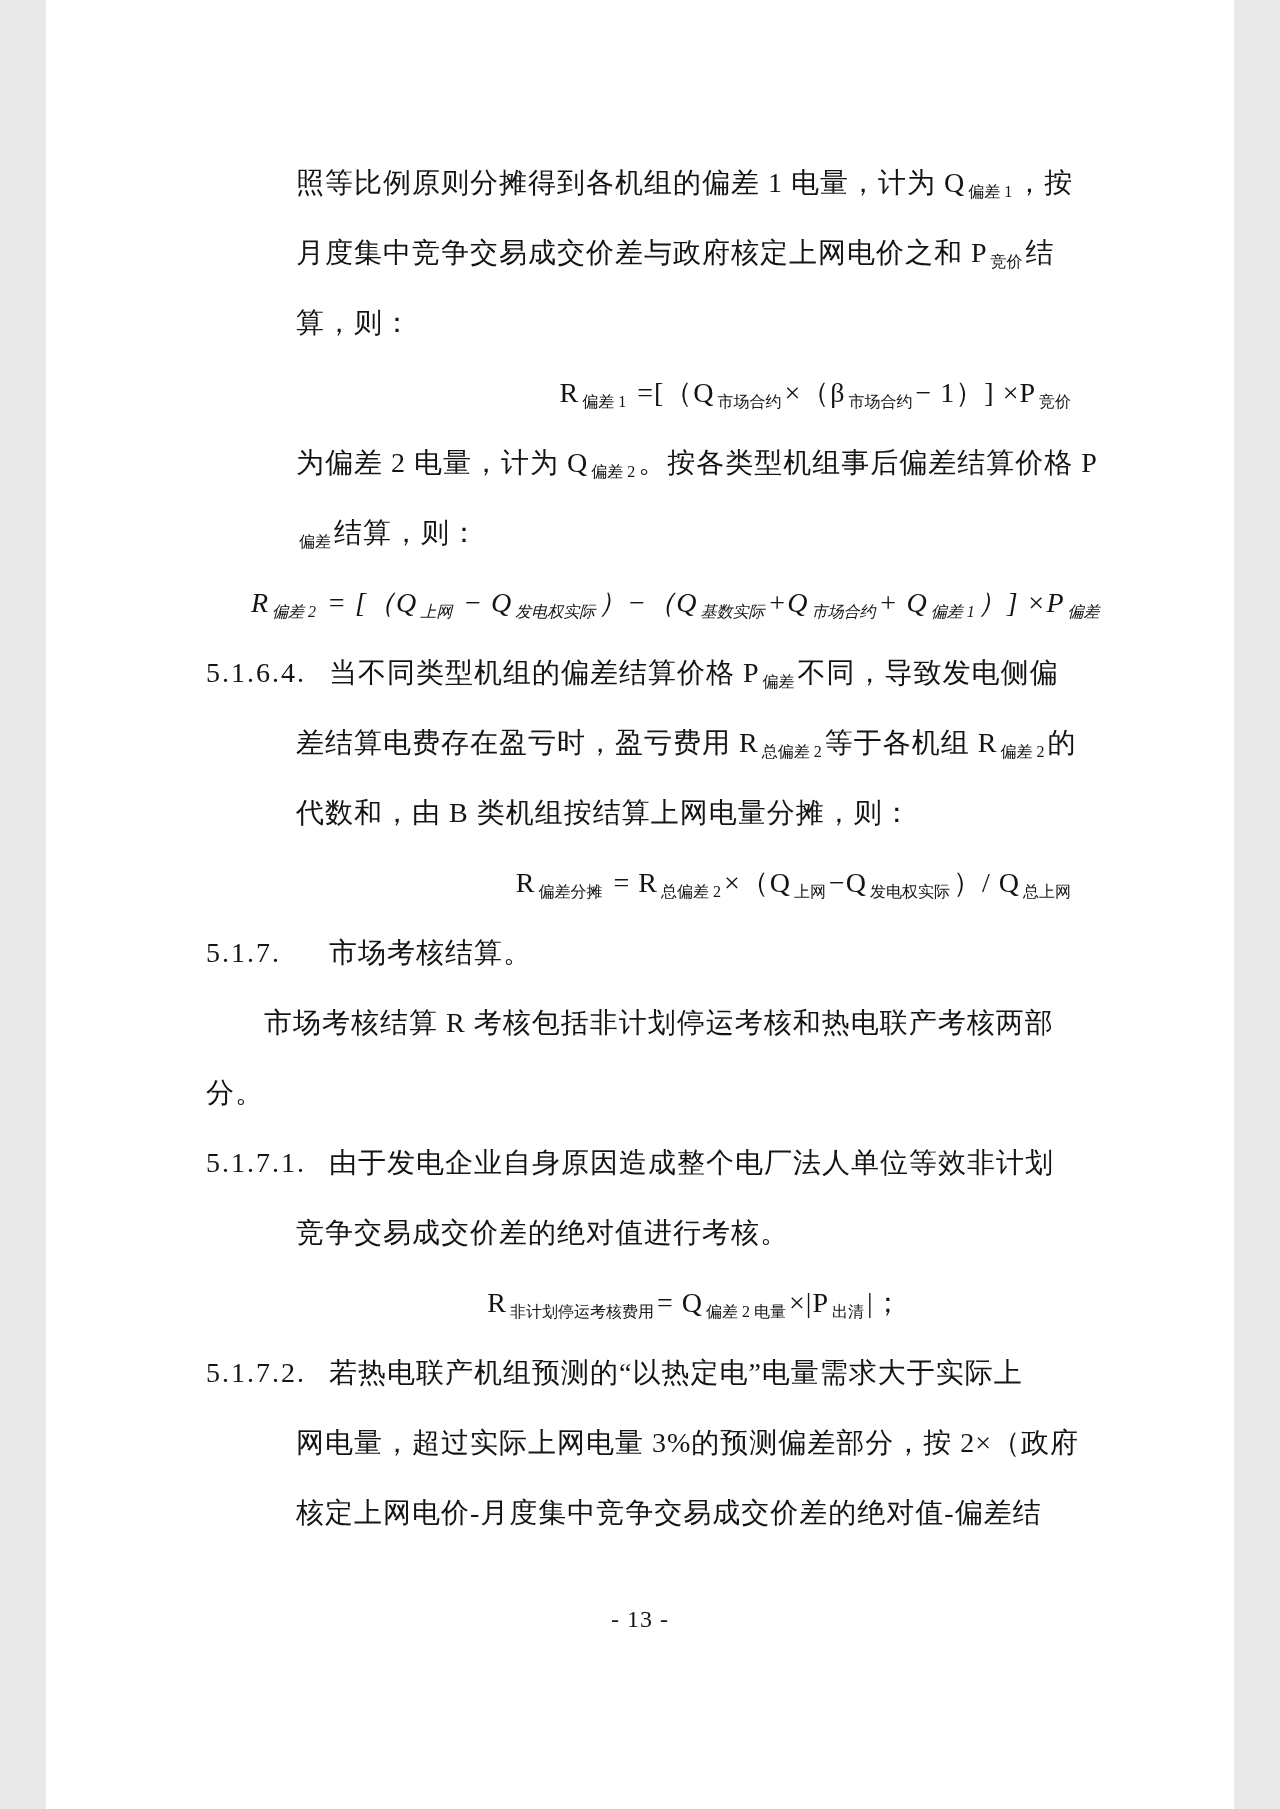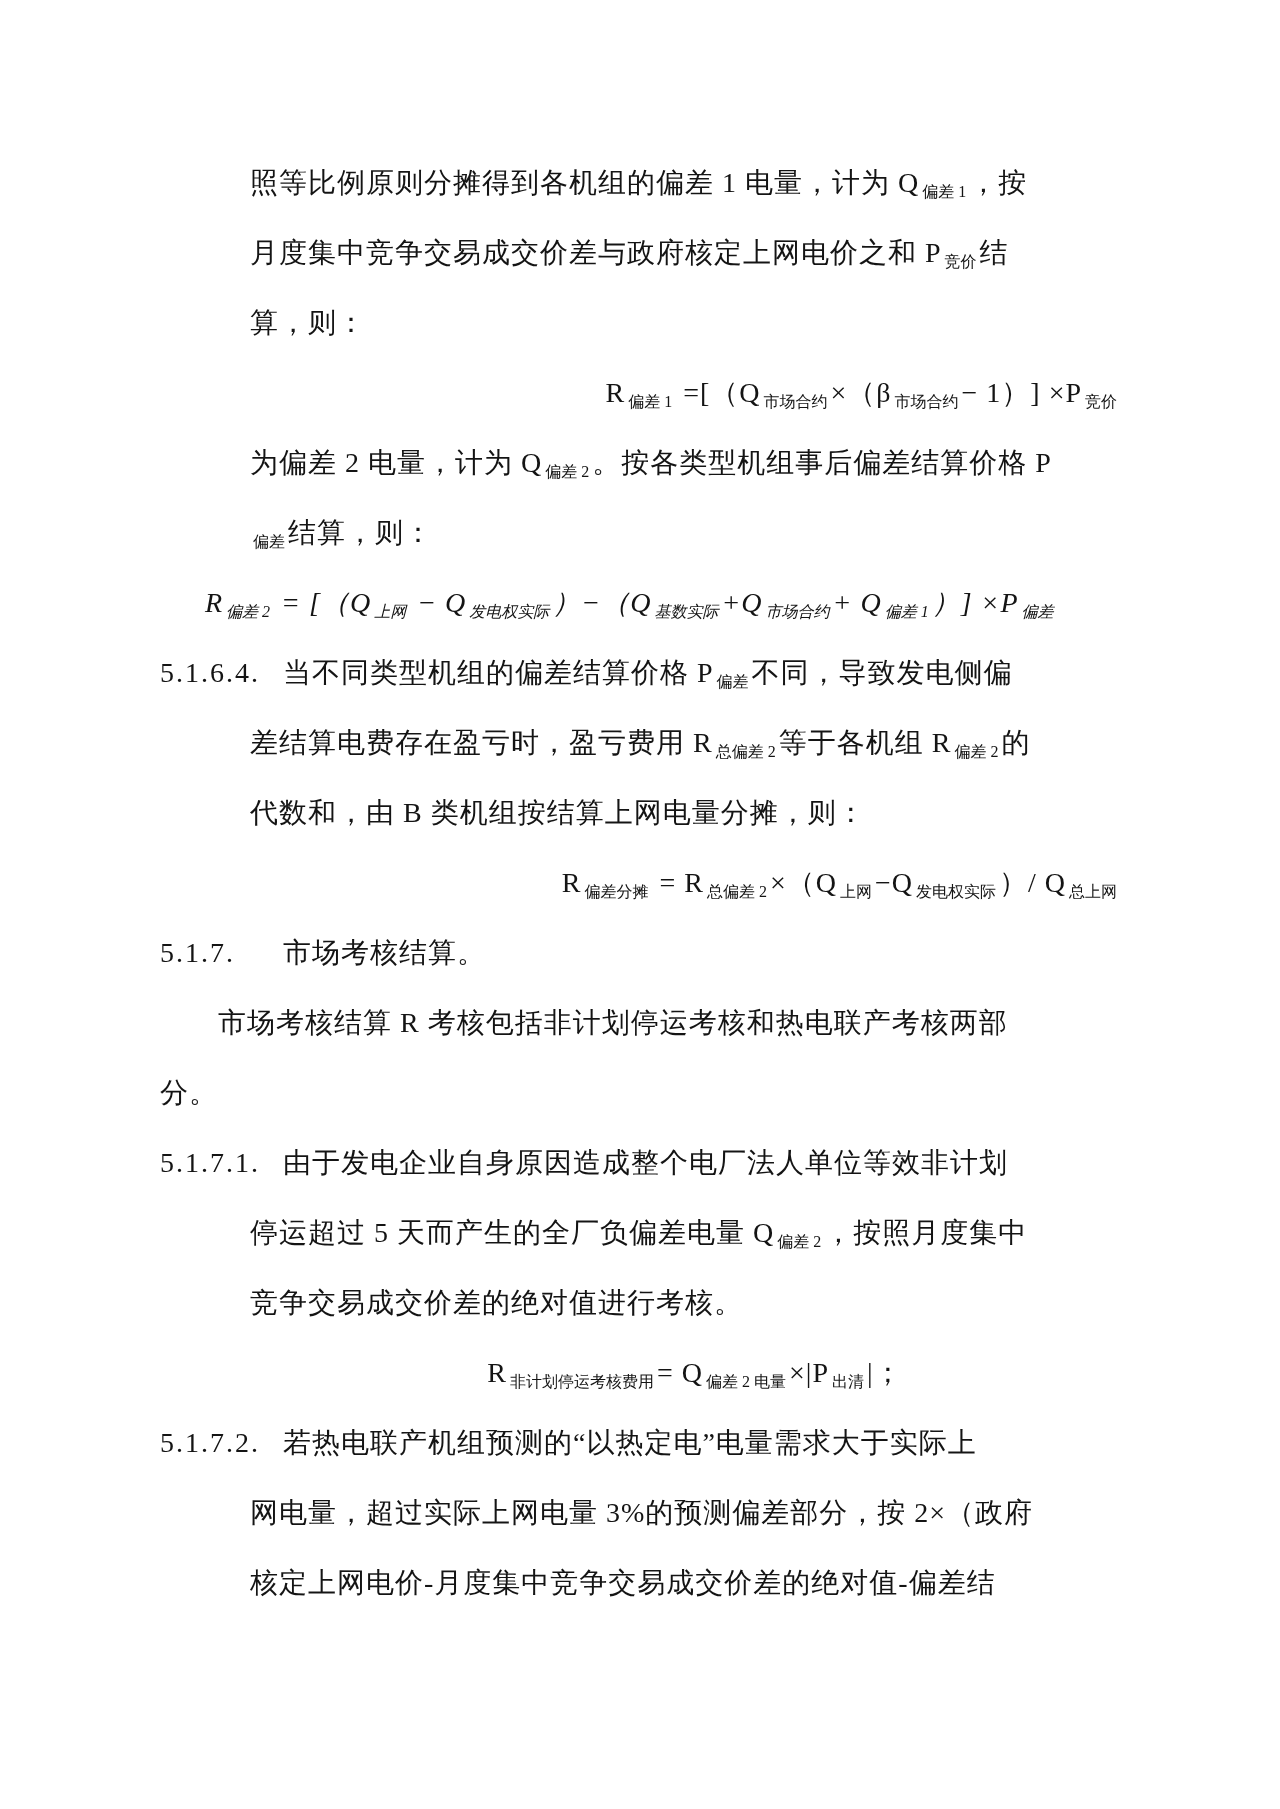--- a/index.html
+++ b/index.html
@@ -1,18 +1,18 @@
 <!DOCTYPE html>
 <html><head>
 <meta charset="utf-8">
 <style>
   html, body { margin: 0; padding: 0; background: #e9e9e9; }
   .page {
     position: relative;
-    width: 1280px;
+    width: 1188px;
     height: 1809px;
     margin: 0 auto;
     background: #ffffff;
     box-sizing: border-box;
     padding: 148px 160px 0 160px;
     font-family: "Liberation Serif", "DejaVu Serif", serif;
     color: #141414;
     overflow: hidden;
   }
   .line {
@@ -62,20 +62,20 @@
       <div class="line cont"><span class="sub">偏差</span><span class="run">结算，则：</span></div>
       <div class="line f2"><span class="run">R</span><span class="sub">偏差 2</span><span class="run"> = [（Q</span><span class="sub">上网</span><span class="run"> − Q</span><span class="sub">发电权实际</span><span class="run">）−（Q</span><span class="sub">基数实际</span><span class="run">+Q</span><span class="sub">市场合约</span><span class="run">+ Q</span><span class="sub">偏差 1</span><span class="run">）] ×P</span><span class="sub">偏差</span></div>
       <div class="line item"><span class="num">5.1.6.4.</span><span class="run">当不同类型机组的偏差结算价格 P</span><span class="sub">偏差</span><span class="run">不同，导致发电侧偏</span></div>
       <div class="line cont"><span class="run">差结算电费存在盈亏时，盈亏费用 R</span><span class="sub">总偏差 2</span><span class="run">等于各机组 R</span><span class="sub">偏差 2</span><span class="run">的</span></div>
       <div class="line cont"><span class="run">代数和，由 B 类机组按结算上网电量分摊，则：</span></div>
       <div class="line center"><span class="run">R</span><span class="sub">偏差分摊</span><span class="run"> = R</span><span class="sub">总偏差 2</span><span class="run">×（Q</span><span class="sub">上网</span><span class="run">−Q</span><span class="sub">发电权实际</span><span class="run">）/ Q</span><span class="sub">总上网</span></div>
       <div class="line item"><span class="num">5.1.7.</span><span class="run">市场考核结算。</span></div>
       <div class="line pindent"><span class="run">市场考核结算 R 考核包括非计划停运考核和热电联产考核两部</span></div>
       <div class="line flush"><span class="run">分。</span></div>
       <div class="line item"><span class="num">5.1.7.1.</span><span class="run">由于发电企业自身原因造成整个电厂法人单位等效非计划</span></div>
-      <div class="line cont"><span class="run">停运超过 5 天而产生的全厂负偏差电量 Q</span><span class="sub">偏差 2</span><span class="run">，按照月度集中</span></div>
       <div class="line cont"><span class="run">竞争交易成交价差的绝对值进行考核。</span></div>
       <div class="line f4"><span class="run">R</span><span class="sub">非计划停运考核费用</span><span class="run">= Q</span><span class="sub">偏差 2 电量</span><span class="run">×|P</span><span class="sub">出清</span><span class="run">|；</span></div>
       <div class="line item"><span class="num">5.1.7.2.</span><span class="run">若热电联产机组预测的“以热定电”电量需求大于实际上</span></div>
       <div class="line cont"><span class="run">网电量，超过实际上网电量 3%的预测偏差部分，按 2×（政府</span></div>
       <div class="line cont"><span class="run">核定上网电价-月度集中竞争交易成交价差的绝对值-偏差结</span></div>
     </div>
+  <div class="footer">- 13 -</div>
 </div>
 
 </body></html>

